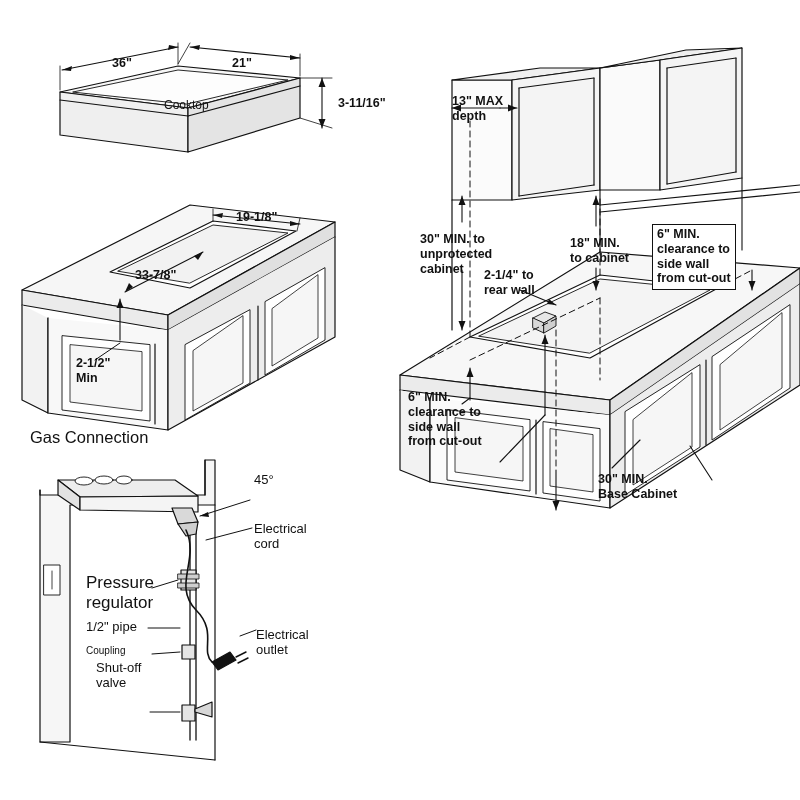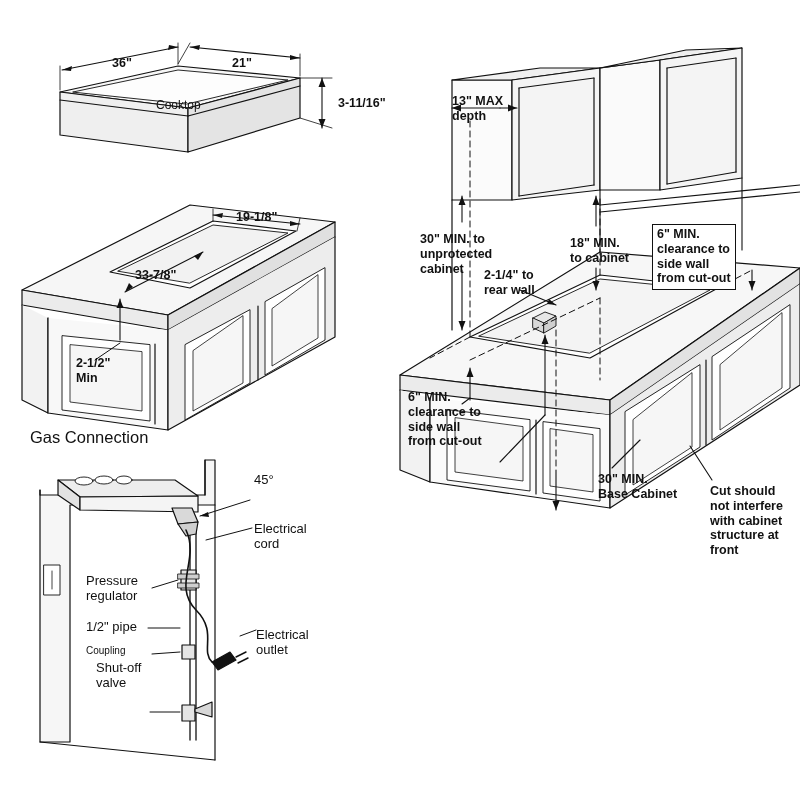--- a/index.html
+++ b/index.html
@@ -307,21 +307,21 @@
         <line x1="152" y1="654" x2="180" y2="652"></line>
         <line x1="150" y1="712" x2="180" y2="712"></line>
         <line x1="256" y1="630" x2="240" y2="636"></line>
       </g>
     </g>
   </svg>
 
   <div class="lbl" style="left:112px; top:56px;">36"</div>
   <div class="lbl" style="left:232px; top:56px;">21"</div>
   <div class="lbl" style="left:338px; top:96px;">3-11/16"</div>
-  <div class="lbl reg" style="left:156px; top:98px; font-size:12px;">Cooktop</div>
+  <div class="lbl reg" style="left:164px; top:98px; font-size:12px;">Cooktop</div>
 
   <div class="lbl" style="left:236px; top:210px;">19-1/8"</div>
   <div class="lbl" style="left:135px; top:268px;">33-7/8"</div>
   <div class="lbl" style="left:76px; top:356px;">2-1/2"
 Min</div>
 
   <div class="lbl" style="left:452px; top:94px;">13" MAX
 depth</div>
   <div class="lbl" style="left:420px; top:232px;">30" MIN. to
 unprotected
@@ -333,31 +333,26 @@
 side wall
 from cut-out</div>
   <div class="lbl" style="left:484px; top:268px;">2-1/4" to
 rear wall</div>
   <div class="lbl" style="left:408px; top:390px;">6" MIN.
 clearance to
 side wall
 from cut-out</div>
   <div class="lbl" style="left:598px; top:472px;">30" MIN.
 Base Cabinet</div>
-  <div class="lbl" style="left:710px; top:484px;">Cut should
-not interfere
-with cabinet
-structure at
-front</div>
 
   <div class="lbl big" style="left:30px; top:428px;">Gas Connection</div>
   <div class="lbl reg" style="left:254px; top:472px; font-size:13px;">45°</div>
   <div class="lbl reg" style="left:254px; top:521px; font-size:13px;">Electrical
 cord</div>
-  <div class="lbl reg" style="left:86px; top:573px; font-size:13px;">Pressure
+  <div class="lbl reg" style="left:86px; top:573px; font-size:17px;">Pressure
 regulator</div>
   <div class="lbl reg" style="left:86px; top:619px; font-size:13px;">1/2" pipe</div>
   <div class="lbl reg" style="left:86px; top:645px; font-size:10px;">Coupling</div>
   <div class="lbl reg" style="left:96px; top:660px; font-size:13px;">Shut-off
 valve</div>
   <div class="lbl reg" style="left:256px; top:627px; font-size:13px;">Electrical
 outlet</div>
 
 
 </div>

